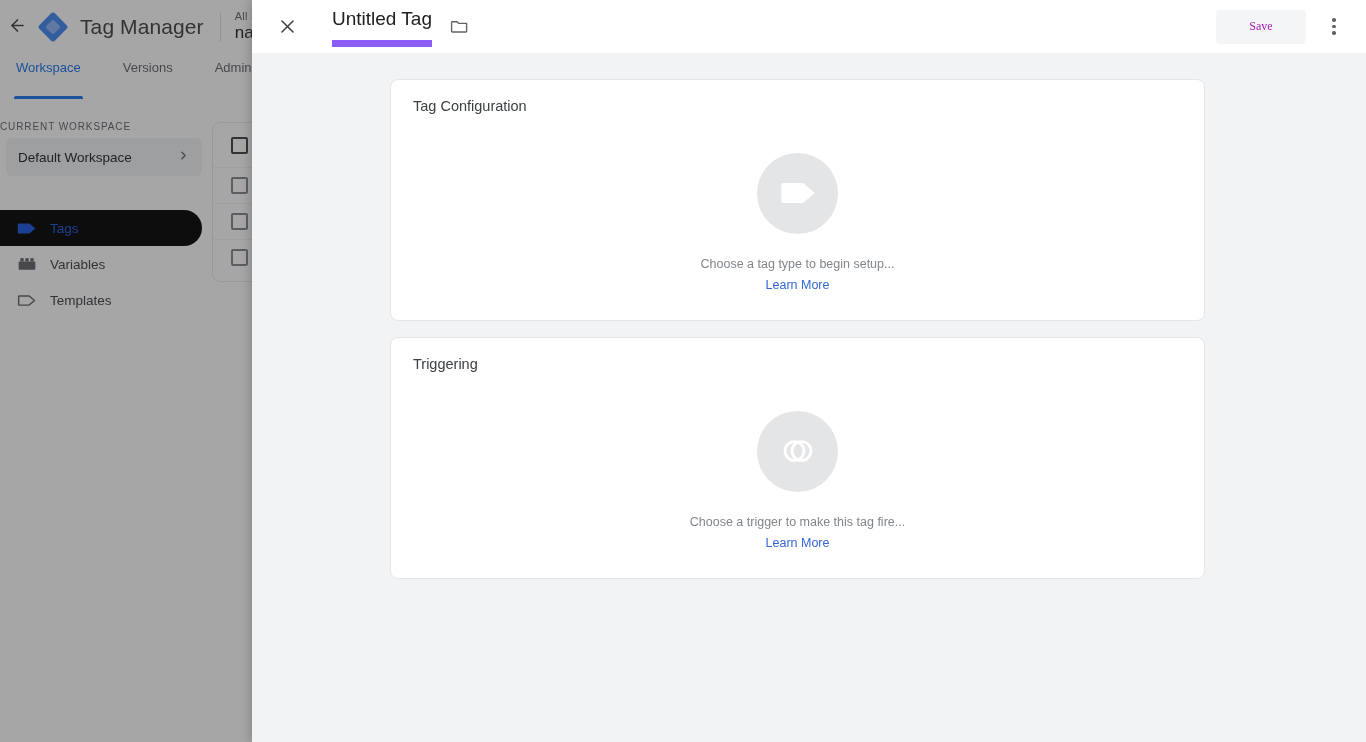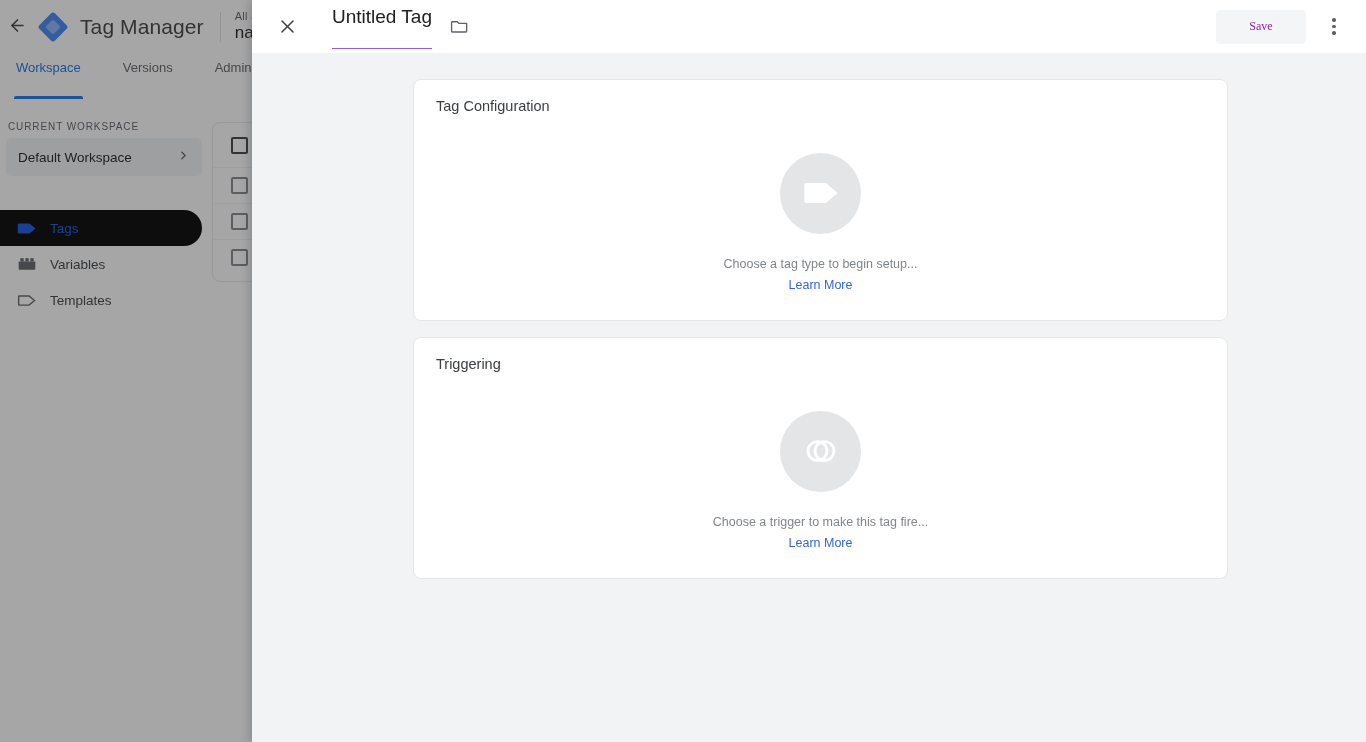--- a/index.html
+++ b/index.html
@@ -52,21 +52,21 @@
     content: ""; position: absolute; left: -2px; right: -2px; bottom: 0;
     height: 3px; background: #1a73e8; border-radius: 2px 2px 0 0;
   }
 
   .app-sidebar {
     position: absolute; top: 99px; left: 0; width: 212px; bottom: 0;
     background: #ffffff; padding-top: 16px;
   }
   .ws-caption {
     font-size: 10px; color: #5f6368; letter-spacing: .9px;
-    font-weight: 500; margin: 6px 0 6px 8px;
+    font-weight: 500; margin: 6px 0 6px 0;
   }
   .ws-select {
     margin: 0 10px 0 6px; height: 38px; border-radius: 6px;
     background: #f1f3f4; display: flex; align-items: center;
     padding: 0 12px 0 12px; justify-content: space-between;
   }
   .ws-select-name { font-size: 13.5px; color: #202124; font-weight: 500; }
   .ws-chevron { font-size: 14px; color: #5f6368; }
 
   .nav-list { margin-top: 34px; }
@@ -118,21 +118,21 @@
   .panel-header {
     height: 53px; background: #ffffff; display: flex; align-items: center;
     padding: 0 14px 0 20px;
   }
   .close-btn {
     width: 30px; height: 30px; display: flex; align-items: center;
     justify-content: center; color: #3c4043; flex: none;
   }
   .panel-title {
     font-size: 19px; color: #202124; margin-left: 30px;
-    border-bottom: 1px solid #8b5cf6; padding-bottom: 18px; line-height: 26px;
+    border-bottom: 7px solid #8b5cf6; padding-bottom: 8px; line-height: 26px;
   }
   .folder-btn {
     width: 26px; height: 26px; margin-left: 14px; color: #5f6368;
     display: flex; align-items: center; justify-content: center; flex: none;
   }
   .header-spacer { flex: 1; }
   .save-btn {
     min-width: 90px; height: 34px; border-radius: 4px;
     background: #f4f5f6; color: #a21caf; font-size: 12px; font-weight: 500;
     display: flex; align-items: center; justify-content: center;
@@ -141,21 +141,21 @@
   .kebab-btn {
     width: 36px; height: 36px; margin-left: 10px;
     display: flex; flex-direction: column; align-items: center;
     justify-content: center; gap: 3px;
   }
   .kebab-dot { width: 3.5px; height: 3.5px; border-radius: 50%; background: #5f6368; }
 
   .panel-body { position: relative; height: 689px; }
 
   .card {
-    position: absolute; left: 161px; width: 815px;
+    position: absolute; left: 138px; width: 815px;
     background: #ffffff; border: 1px solid #e4e6e8; border-radius: 8px;
   }
   .card-tagconfig { top: 26px; height: 242px; }
   .card-triggering { top: 284px; height: 242px; }
 
   .card-title {
     font-size: 14.5px; color: #3c4043; padding: 18px 0 0 22px;
   }
   .card-center {
     position: absolute; left: 0; right: 0; top: 44px; bottom: 0;

